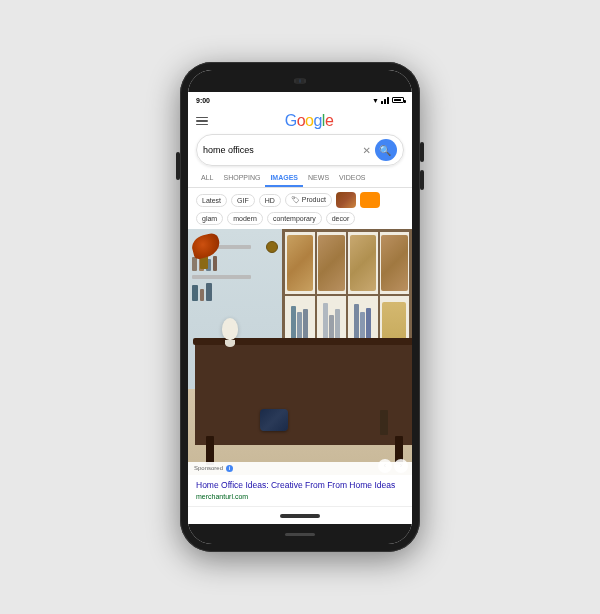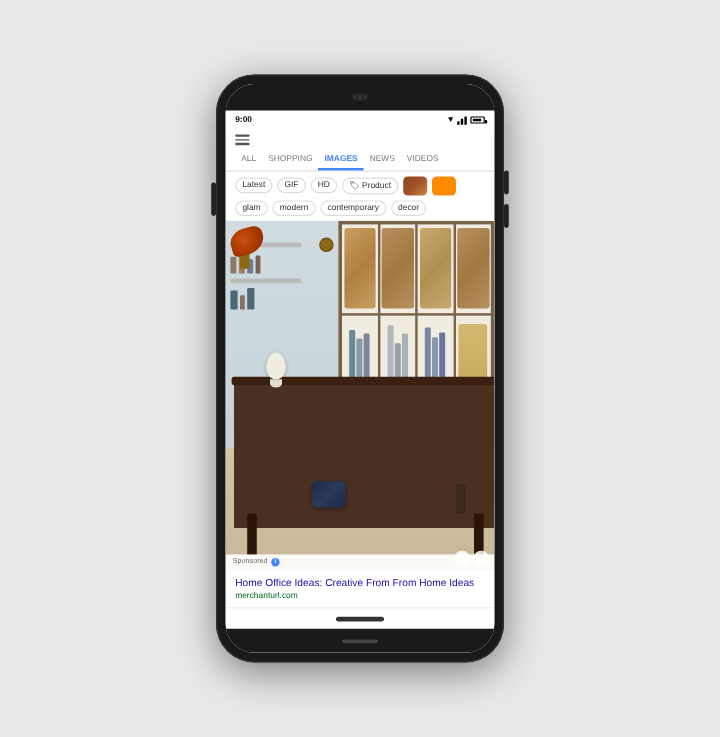--- a/index.html
+++ b/index.html
@@ -414,22 +414,34 @@
           </div>
         </div>
       </div>
 
       <div class="google-header">
         <div class="hamburger-icon">
           <div class="hamburger-line"></div>
           <div class="hamburger-line"></div>
           <div class="hamburger-line"></div>
         </div>
-      </div>
-
+        <div class="google-logo">
+          <span class="google-text">
+            <span class="g-blue">G</span><span class="g-red">o</span><span class="g-yellow">o</span><span class="g-blue">g</span><span class="g-green">l</span><span class="g-red">e</span>
+          </span>
+        </div>
+      </div>
+
+      <div class="search-bar">
+        <span class="search-input-text">home offices</span>
+        <span class="search-clear">✕</span>
+        <div class="search-btn">
+          <span class="search-btn-icon">🔍</span>
+        </div>
+      </div>
 
       <div class="tabs">
         <div class="tab">ALL</div>
         <div class="tab">SHOPPING</div>
         <div class="tab active">IMAGES</div>
         <div class="tab">NEWS</div>
         <div class="tab">VIDEOS</div>
       </div>
 
       <div class="filter-row">

